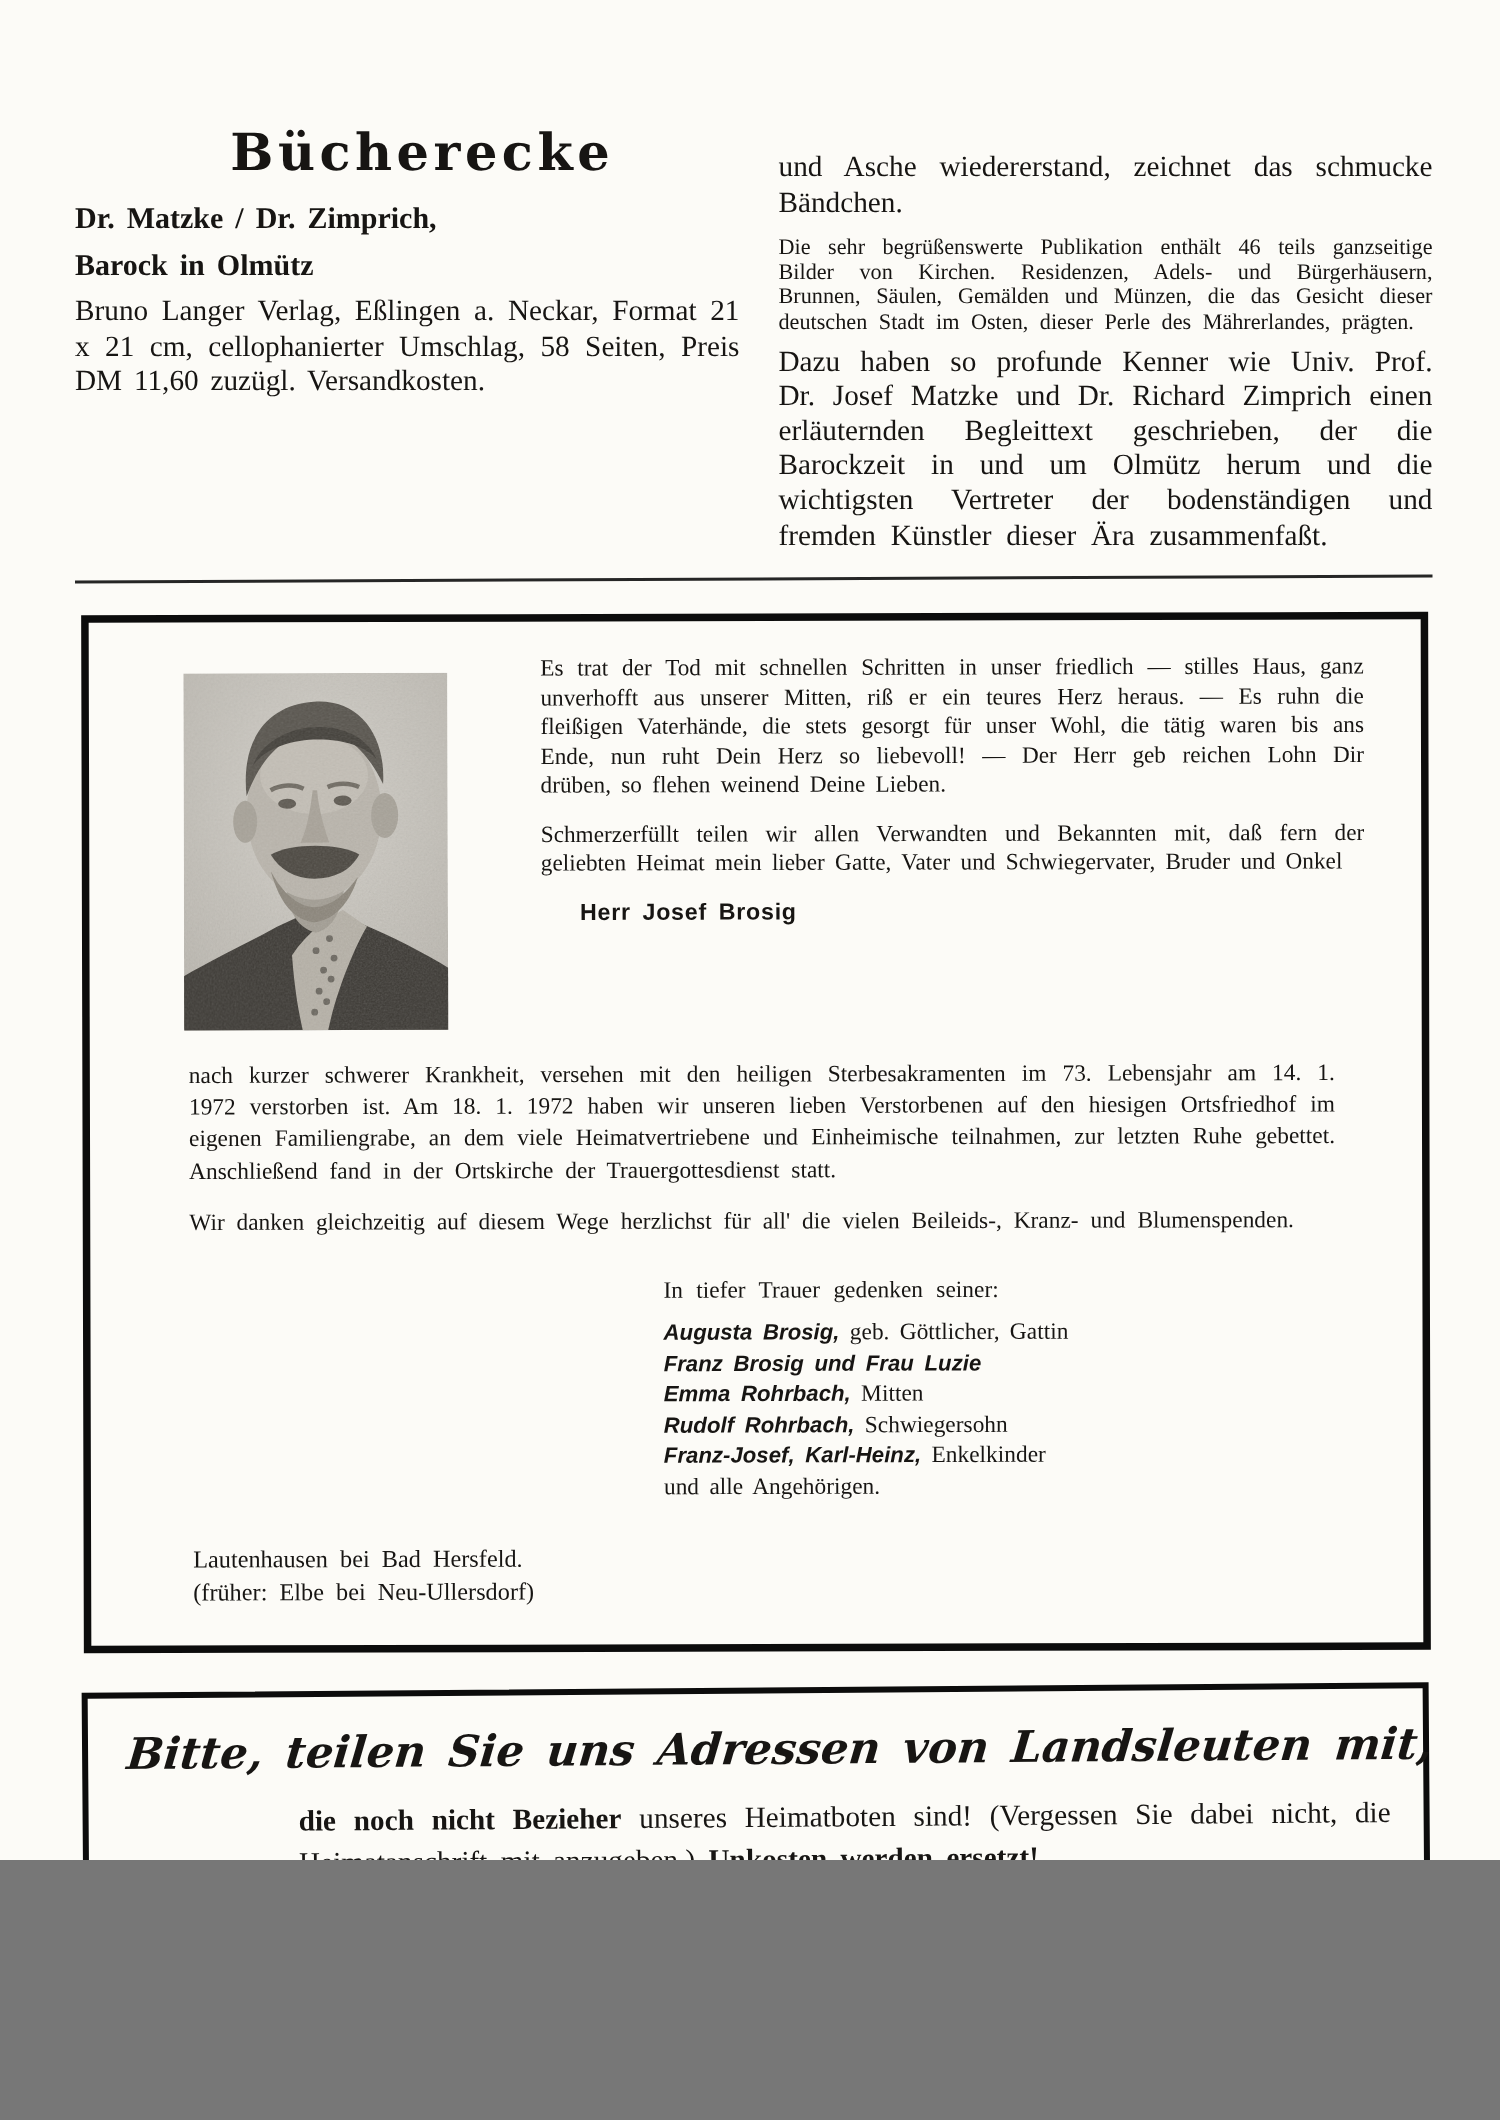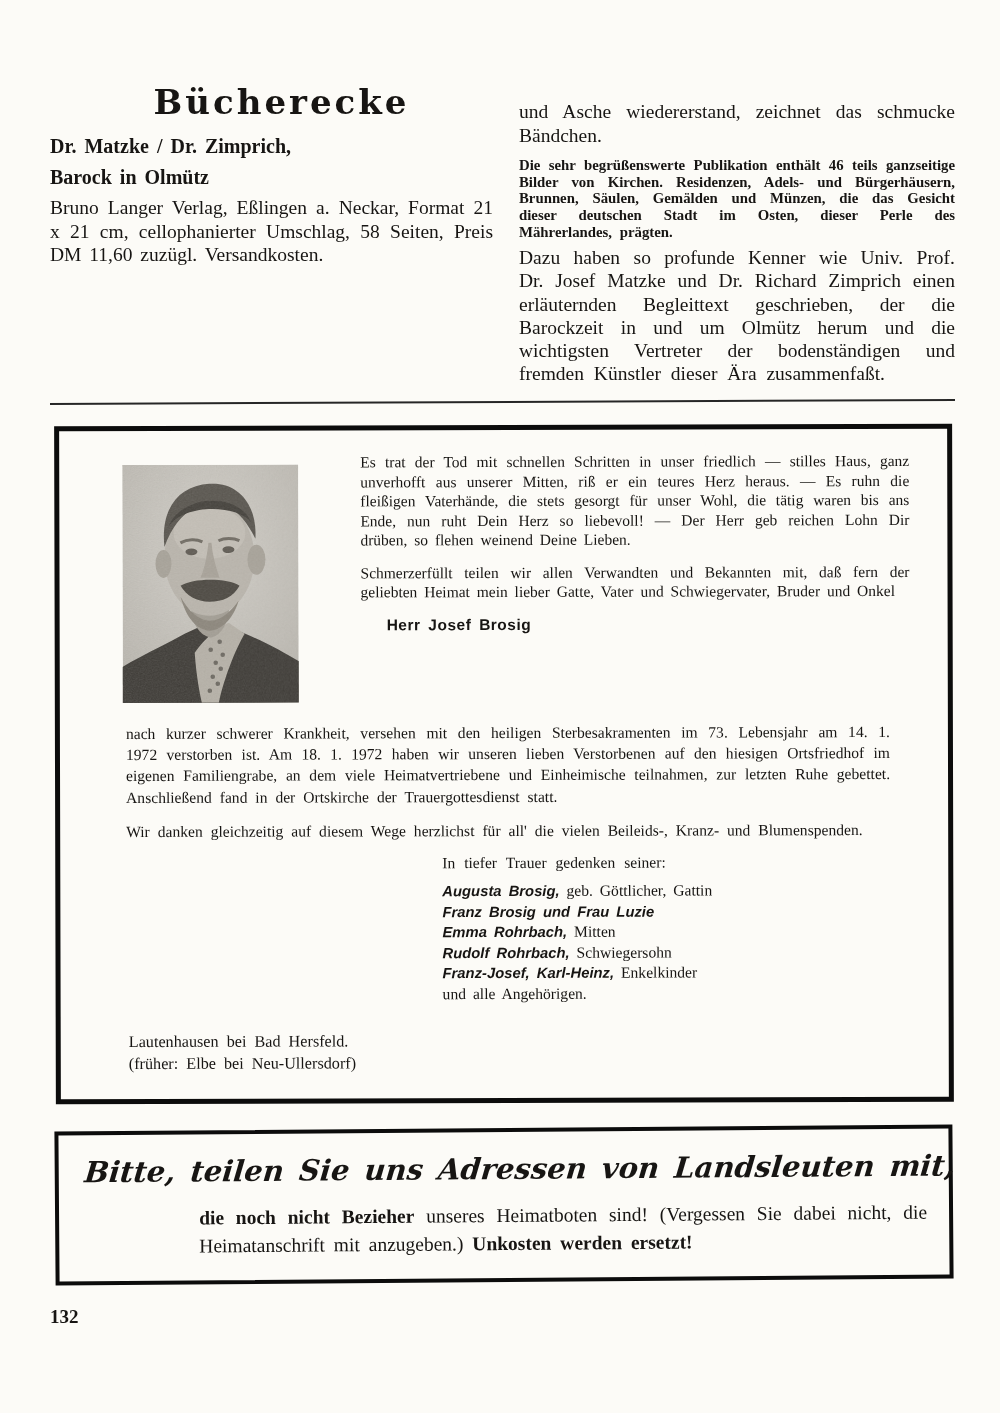--- a/index.html
+++ b/index.html
@@ -1,18 +1,18 @@
 <!DOCTYPE html>
 <html><head>
 <meta charset="utf-8">
 <style>
   html,body{margin:0;padding:0;background:#777;}
   .page{
     position:relative;
-    width:1000px;height:1413px;
+    width:1000px;height:1240px;
     margin:0 auto;
     background:#fcfbf7;
     color:#171513;
     font-family:"Liberation Serif", serif;
     box-sizing:border-box;
     padding:82px 45px 0 50px;
     overflow:hidden;
   }
   
   .columns{display:flex;gap:26px;}
@@ -22,21 +22,21 @@
     font-family:"DejaVu Serif", serif;
     font-weight:800;
     font-size:34px;
     letter-spacing:3px;
     text-align:center;
     margin:0 20px 12px 40px;
   }
   .review-h2{font-size:20px;font-weight:bold;margin:0 0 6px 0;line-height:25px;word-spacing:3px;}
   .body-lg{font-size:19.5px;line-height:23.6px;text-align:justify;margin:4px 0 0 0;word-spacing:3px;}
   .body-sm{
-    font-size:14.8px;line-height:16.6px;font-weight:700;
+    font-size:14.8px;line-height:16.6px;font-weight:400;
     text-align:justify;margin:10px 0 6px 0;word-spacing:4px;
   }
   .rp3{word-spacing:5px;line-height:23.2px;}
   .thin-rule{border:0;border-top:2px solid #262626;margin:16px 0 0 0;transform:rotate(-0.25deg);}
   
   .obit-box{
     margin:22px 2px 0 5px;
     border:5px solid #0c0c0c;
     transform:rotate(-0.15deg);
     padding:20px 0 24px 0;
@@ -48,21 +48,21 @@
   .obit-intro p + p{margin-top:13px;}
   .obit-name{
     font-family:"Liberation Sans", sans-serif;
     font-weight:bold;font-size:23px;
     text-align:center;margin:20px 0 0 0;letter-spacing:0.5px;word-spacing:4px;padding-left:26px;
   }
   .obit-sub{font-size:16.5px;text-align:center;margin:13px 0 0 0;word-spacing:7px;}
   .obit-main{margin:20px 58px 0 66px;}
   .obit-main p{font-size:15.6px;line-height:21.2px;text-align:justify;margin:0;word-spacing:4px;}
   .obit-main p + p{margin-top:13px;text-align:left;}
-  .obit-trauer{margin:13px 40px 0 382px;font-size:15.6px;}
+  .obit-trauer{margin:27px 40px 0 382px;font-size:15.6px;}
   .trauer-head{margin:0 0 9px 0;word-spacing:5px;}
   .mourner{line-height:19.6px;word-spacing:3px;}
   .m-name{font-family:"Liberation Sans", sans-serif;font-weight:bold;font-size:14.8px;font-style:italic;}
   .obit-address{margin:26px 0 0 68px;font-size:16.2px;line-height:22px;word-spacing:4px;}
   .obit-address p{margin:0;}
   
   .notice-box{
     margin:25px 2px 0 5px;
     border:4px solid #0c0c0c;
     transform:rotate(-0.45deg);

